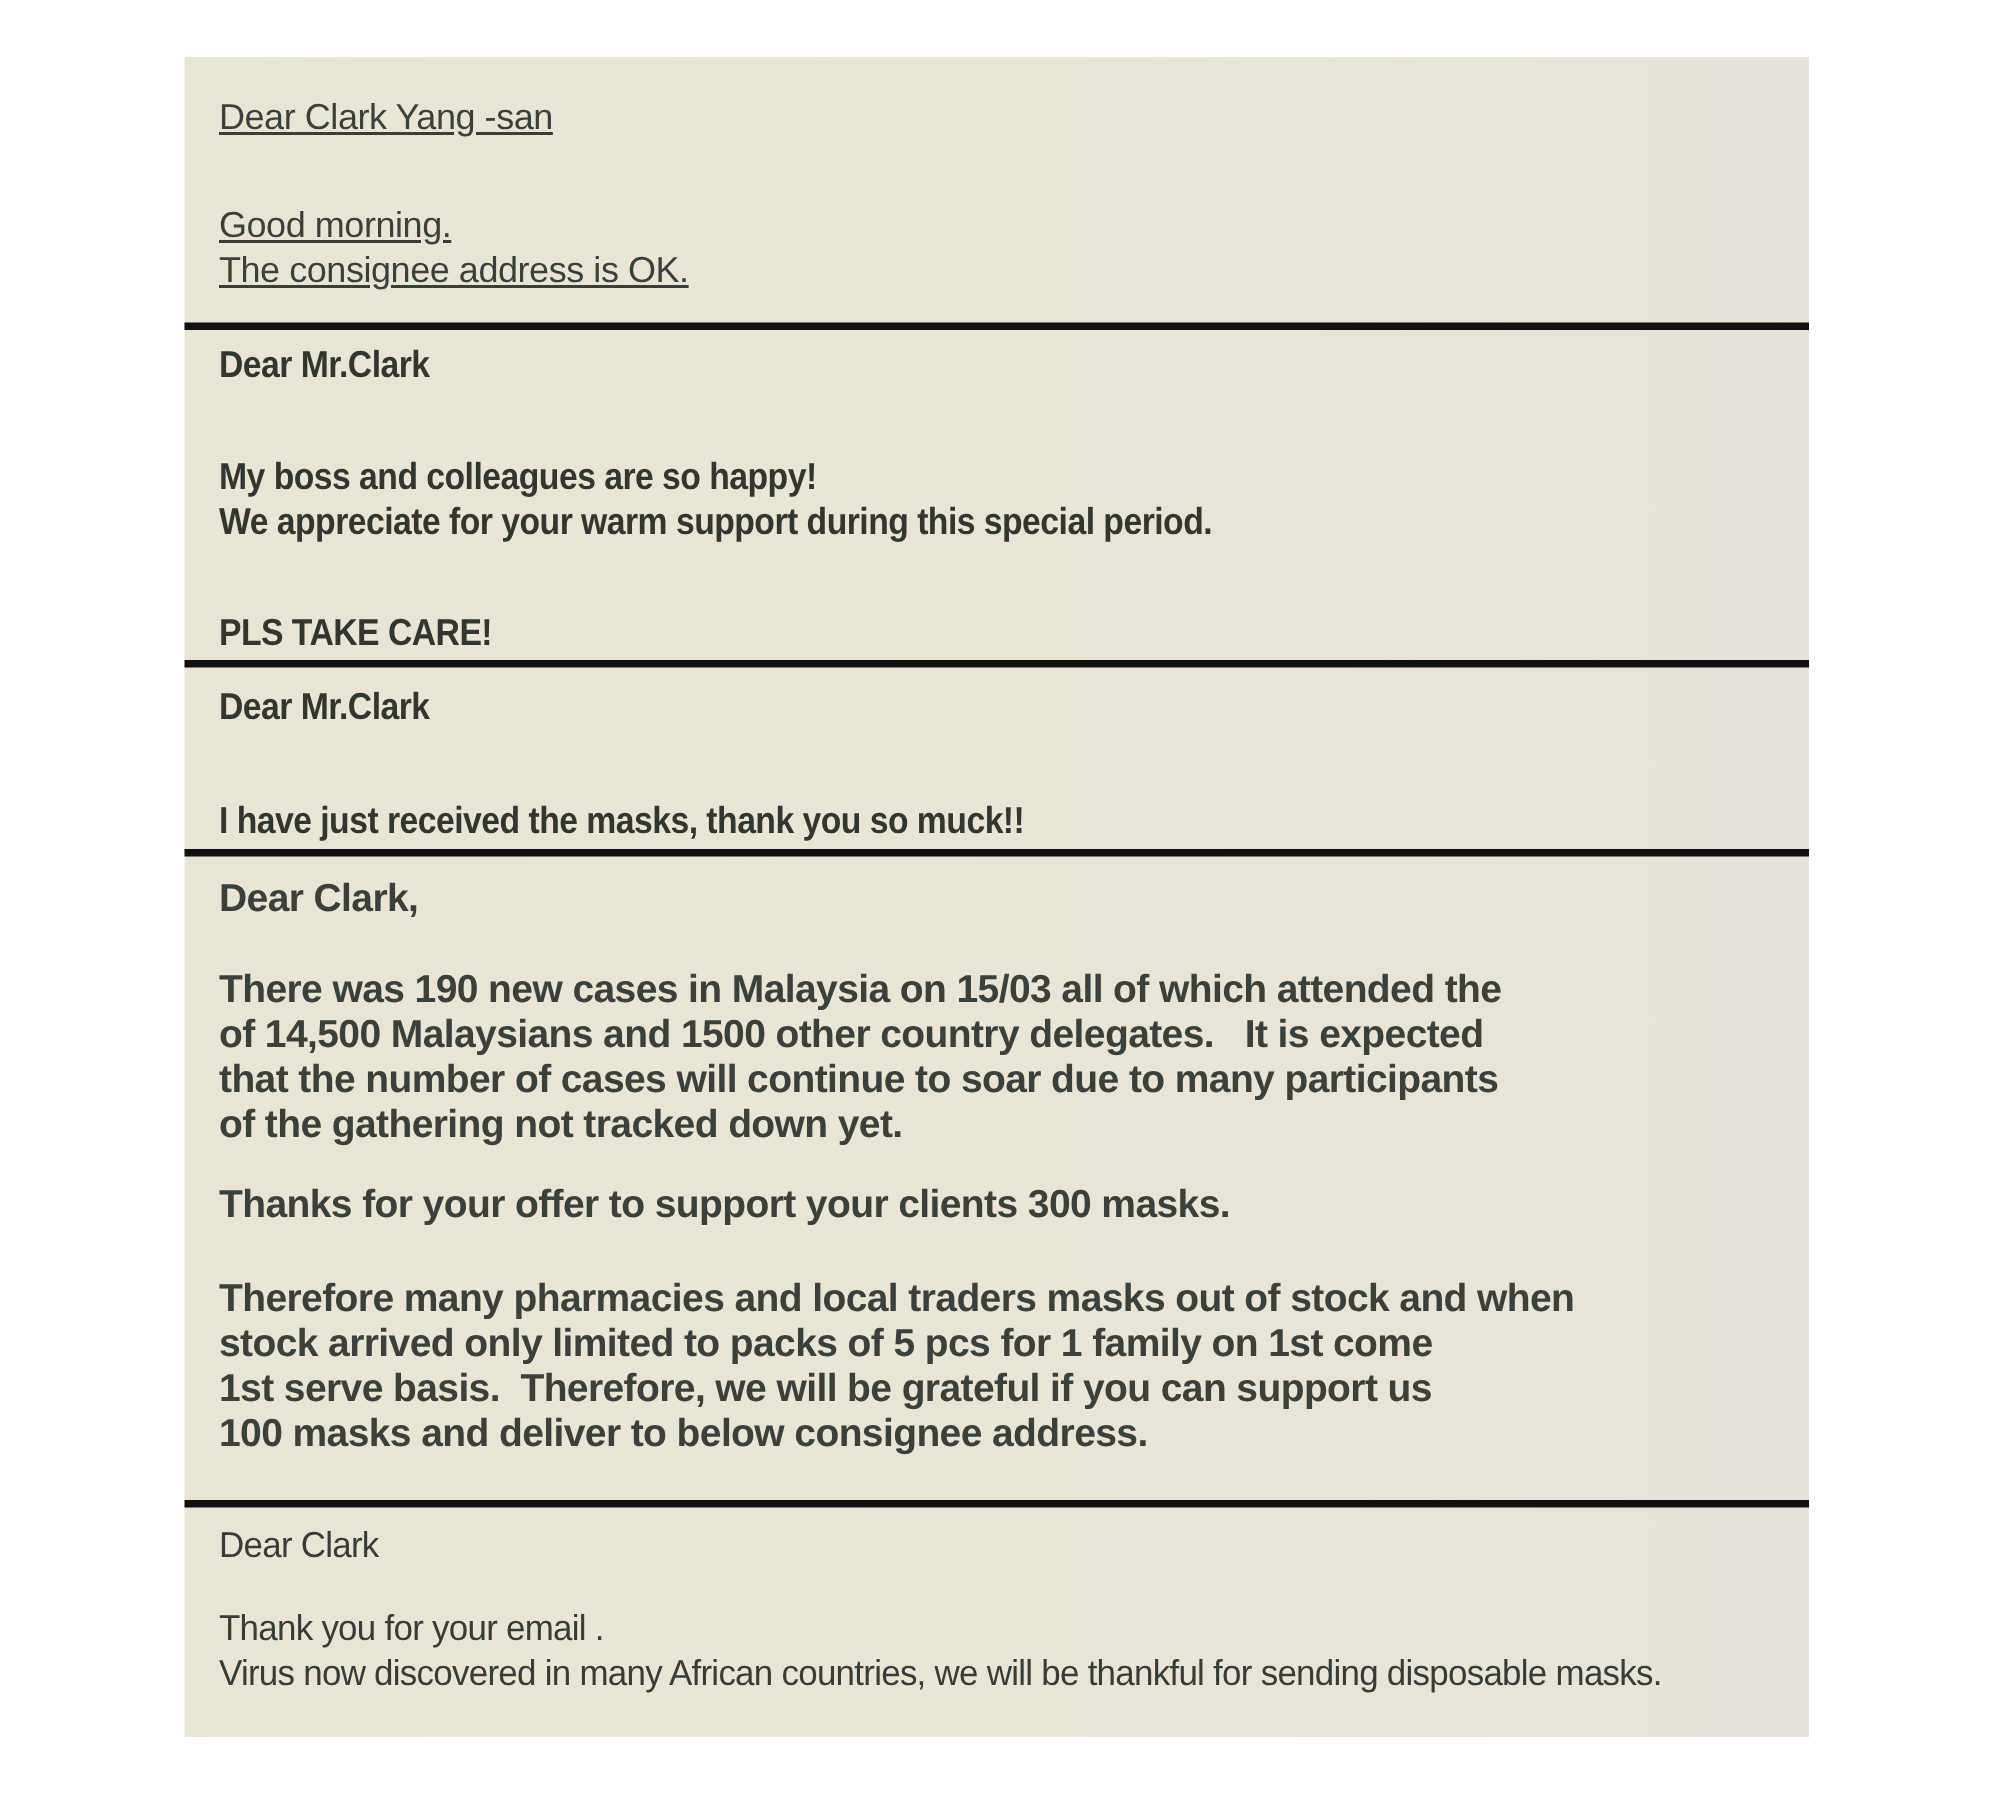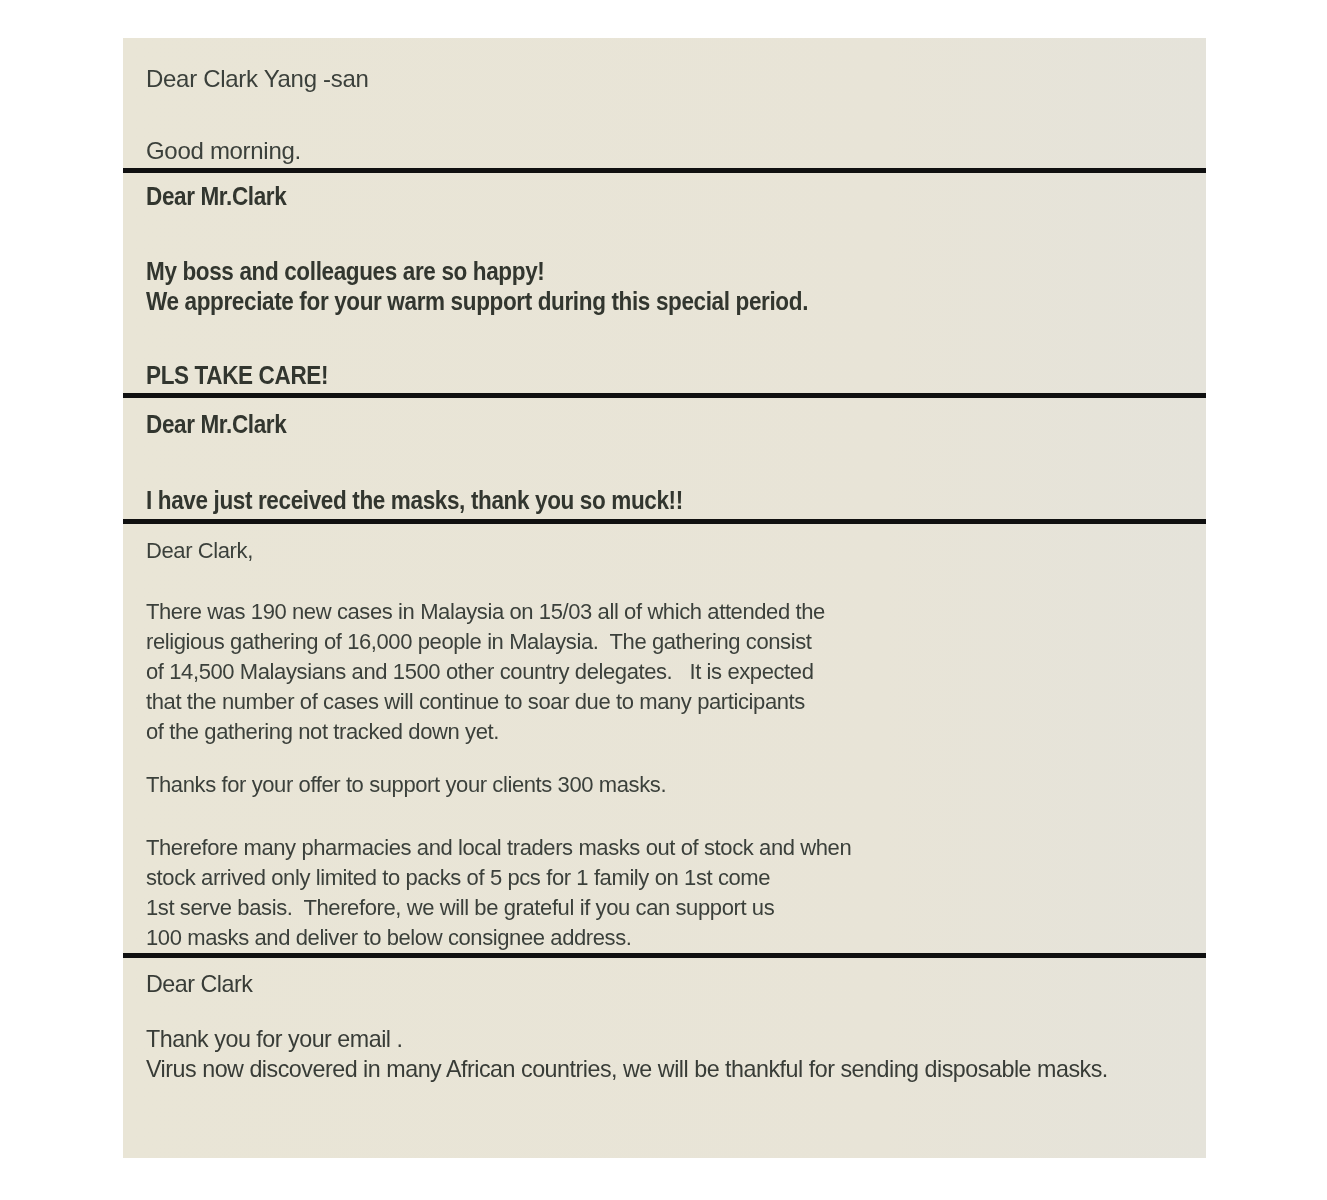--- a/index.html
+++ b/index.html
@@ -27,34 +27,34 @@
     height: 5px;
     width: 100%;
     background: #101010;
   }
   .line {
     line-height: 30px;
     white-space: pre-wrap;
   }
   
   .style-humanist .line { font-size: 24px; letter-spacing: -0.3px; color: #3b403b; }
-  .s4.style-humanist .line { font-size: 22px; letter-spacing: -0.4px; }
+  .s4.style-humanist .line { font-size: 26px; letter-spacing: -0.4px; font-weight: bold; }
   
   .style-narrow-bold .content {
     transform: scaleX(0.9);
     transform-origin: 0 0;
   }
   .style-narrow-bold .line {
     font-size: 25px; font-weight: 700; letter-spacing: -0.4px; color: #32362f;
   }
   
   .style-condensed .content { transform: scaleX(0.97); transform-origin: 0 0; }
   .style-condensed .line { font-size: 24px; letter-spacing: -0.5px; color: #383c37; }
 
-  .s1 { height: 130px; padding-top: 26px; }
+  .s1 { height: 177px; padding-top: 26px; text-decoration: underline; }
   .s1 .p0 { margin-top: 42px; }
   .s2 { height: 220px; padding-top: 8px; }
   .s2 .p0 { margin-top: 45px; }
   .s2 .p1 { margin-top: 44px; }
   .s3 { height: 121px; padding-top: 11px; }
   .s3 .p0 { margin-top: 46px; }
   .s4 { height: 429px; padding-top: 12px; }
   .s4 .p0 { margin-top: 31px; }
   .s4 .p1 { margin-top: 23px; }
   .s4 .p2 { margin-top: 33px; }
@@ -102,21 +102,20 @@
     </div>
   </section>
 
   <hr class="divider">
 
   <section class="email s4 style-humanist">
     <div class="content">
       <div class="line greeting">Dear Clark,</div>
       <div class="para p0">
         <div class="line">There was 190 new cases in Malaysia on 15/03 all of which attended the</div>
-        <div class="line">religious gathering of 16,000 people in Malaysia.  The gathering consist</div>
         <div class="line">of 14,500 Malaysians and 1500 other country delegates.   It is expected</div>
         <div class="line">that the number of cases will continue to soar due to many participants</div>
         <div class="line">of the gathering not tracked down yet.</div>
       </div>
       <div class="para p1">
         <div class="line">Thanks for your offer to support your clients 300 masks.</div>
       </div>
       <div class="para p2">
         <div class="line">Therefore many pharmacies and local traders masks out of stock and when</div>
         <div class="line">stock arrived only limited to packs of 5 pcs for 1 family on 1st come</div>

